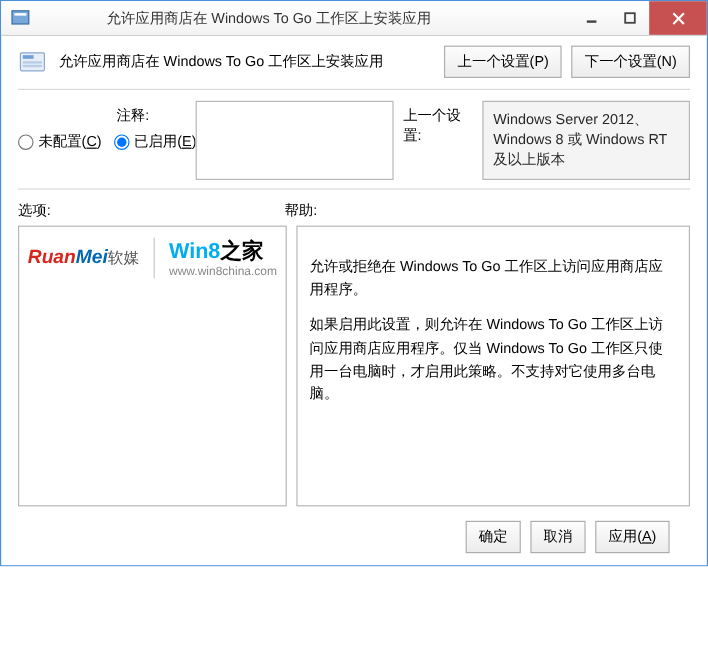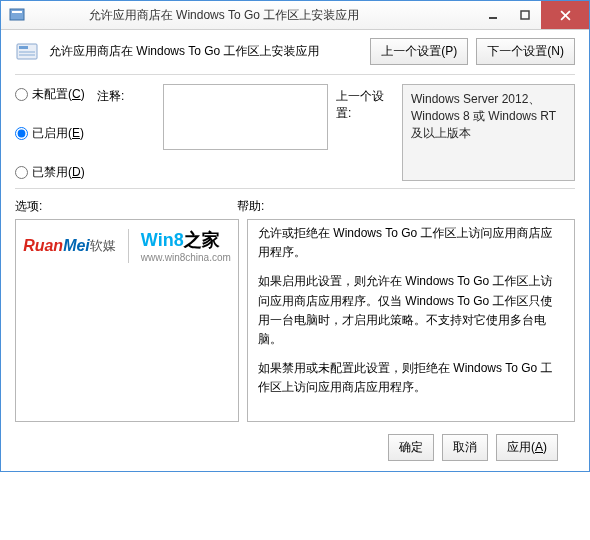--- a/index.html
+++ b/index.html
@@ -10,35 +10,35 @@
   .winbtns{display:flex;height:100%}
   .winbtn{width:32px;display:flex;align-items:center;justify-content:center;color:#444}
   .winbtn.close{background:#c75050;color:#fff;width:48px}
   .header-row{display:flex;align-items:center;padding:8px 14px 6px 14px;gap:10px}
   .header-row .hicon{width:24px;height:24px;flex-shrink:0}
   .header-row .htitle{flex:1;font-size:12px}
   .navbtns{display:flex;gap:8px}
   .btn{border:1px solid #adadad;background:linear-gradient(#fdfdfd,#ececec);padding:4px 10px;font-size:12px;cursor:default}
   hr.sep{border:none;border-top:1px solid #d9d9d9;margin:3px 14px}
   .config-area{display:flex;padding:6px 14px 4px 14px;gap:10px}
-  .radios{display:flex;flex-direction:column;gap:22px;padding-top:2px;width:72px}
+  .radios{display:flex;gap:10px;padding-top:2px;width:72px}
   .radio{display:flex;align-items:center;gap:4px;white-space:nowrap}
   .radio input{margin:0}
   .radio label u{text-decoration:underline}
   .fields{flex:1;display:flex;flex-direction:row;gap:8px}
   .field{display:flex;gap:6px}
   .field .lbl{width:60px;text-align:left;padding-top:4px}
   .field textarea{flex:1;height:56px;resize:none;border:1px solid #b7b7b7;font-family:inherit;font-size:12px;padding:4px}
   .field .platbox{flex:1;border:1px solid #b7b7b7;background:#f4f4f4;padding:6px 8px;color:#282828}
   .panes-header{display:flex;padding:6px 14px 2px 14px}
   .panes-header .col1{width:222px}
   .panes{display:flex;gap:8px;padding:2px 14px 4px 14px;flex:1;min-height:0}
   .pane{border:1px solid #b7b7b7;background:#fff;overflow:auto}
   .pane.left{width:222px;flex-shrink:0;display:flex;align-items:flex-start;justify-content:center;padding-top:8px}
-  .pane.right{flex:1;padding:4px 10px;line-height:1.6}
+  .pane.right{flex:1;padding:24px 10px;line-height:1.6}
   .footer{display:flex;justify-content:flex-end;gap:8px;padding:8px 31px 10px 14px}
   .logo{display:flex;align-items:center;gap:6px}
   .logo-ruanmei{display:flex;flex-direction:row;align-items:center}
   .logo-ruanmei .t1{font-weight:bold;font-style:italic;color:#0066b3;font-size:16px}
   .logo-ruanmei .t1 .r{color:#d9261c}
   .logo-ruanmei .t2{font-size:13px;color:#555}
   .logo-divider{width:1px;height:34px;background:#c9c9c9;margin:0 6px}
   .logo-win8{display:flex;flex-direction:column;align-items:flex-start}
   .logo-win8 .t1{font-weight:bold;font-size:18px}
   .logo-win8 .t1 .w{color:#00adef}
@@ -140,21 +140,20 @@
         <div class="logo-divider"></div>
         <div class="logo-win8">
           <div class="t1"><span class="w">Win8</span><span class="c">之家</span></div>
           <div class="t2">www.win8china.com</div>
         </div>
       </div>
     </div>
     <div class="pane right">
       <div class="para">允许或拒绝在 Windows To Go 工作区上访问应用商店应用程序。</div>
       <div class="para">如果启用此设置，则允许在 Windows To Go 工作区上访问应用商店应用程序。仅当 Windows To Go 工作区只使用一台电脑时，才启用此策略。不支持对它使用多台电脑。</div>
-      <div class="para">如果禁用或未配置此设置，则拒绝在 Windows To Go 工作区上访问应用商店应用程序。</div>
     </div>
   </div>
 
   <div class="footer">
     <button class="btn">确定</button>
     <button class="btn">取消</button>
     <button class="btn">应用(<u>A</u>)</button>
   </div>
 
 </div>

